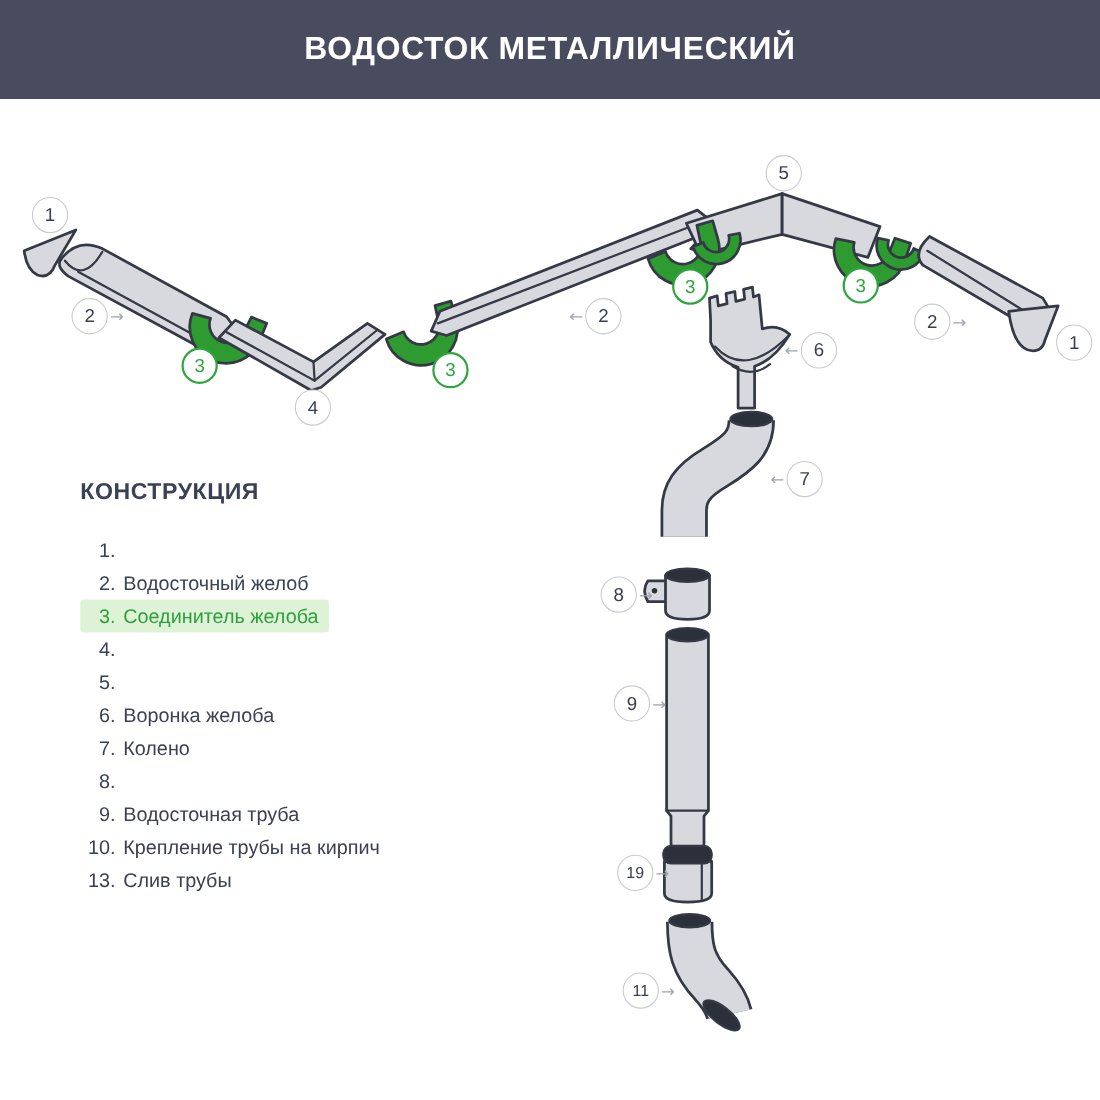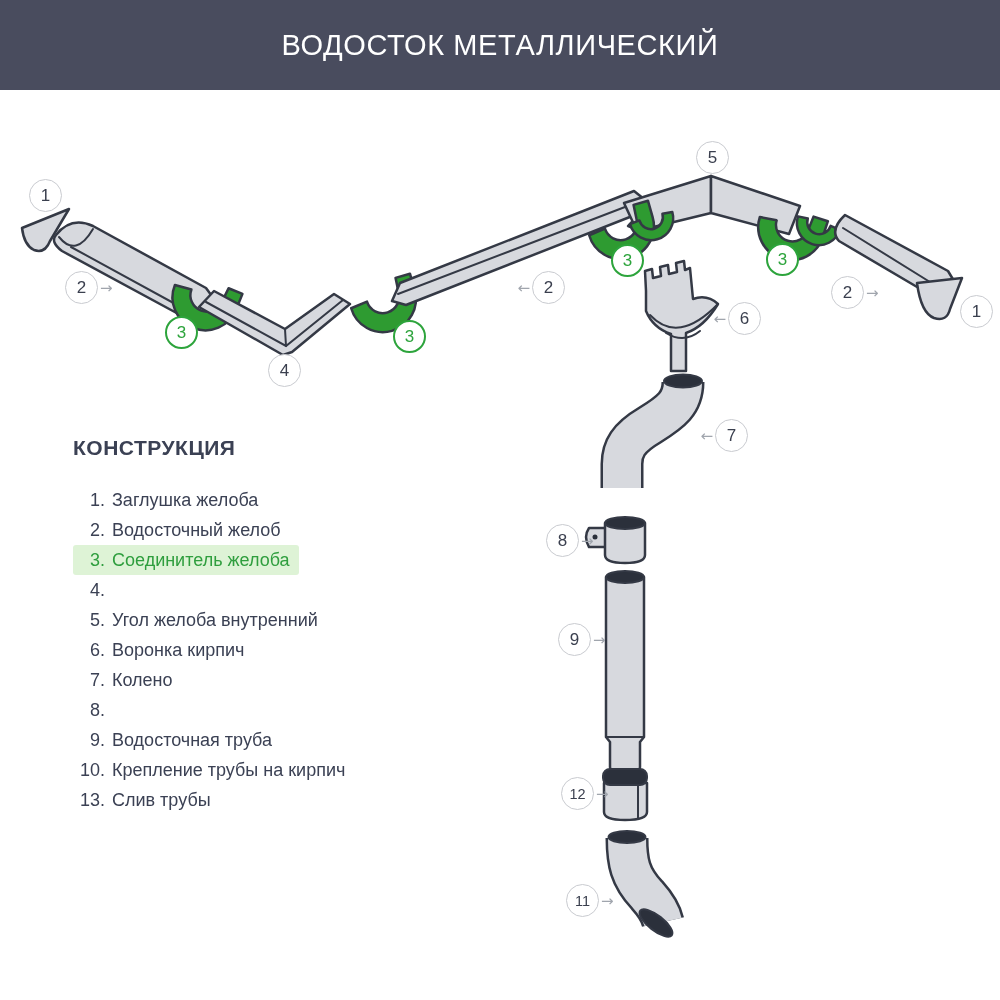--- a/index.html
+++ b/index.html
@@ -11,21 +11,21 @@
   html,body { margin:0; padding:0; }
   body {
     width:1000px; height:1000px; overflow:hidden; background:#ffffff;
     font-family:"Liberation Sans", sans-serif; position:relative;
   }
   .header {
     position:absolute; top:0; left:0; width:1000px; height:90px;
     background:var(--header-bg); display:flex; align-items:center; justify-content:center;
   }
   .header h1 {
-    margin:0; color:#ffffff; font-size:29px; font-weight:400; letter-spacing:0.6px;
+    margin:0; color:#ffffff; font-size:29px; font-weight:700; letter-spacing:0.6px;
   }
   .stage { position:absolute; top:90px; left:0; width:1000px; height:910px; background:#fff; }
   .stage svg { position:absolute; top:0; left:0; }
 
   .part  { fill:var(--part-fill); stroke:var(--outline); stroke-width:2.5; stroke-linejoin:round; stroke-linecap:round; }
   .line  { fill:none; stroke:var(--outline); stroke-width:2; stroke-linecap:round; }
   .clamp { fill:var(--green); stroke:var(--outline); stroke-width:2.5; stroke-linejoin:round; }
   .tube-outline { fill:none; stroke:var(--outline); stroke-width:43; }
   .tube-fill    { fill:none; stroke:var(--part-fill); stroke-width:38; }
   .opening { fill:var(--opening); stroke:var(--outline); stroke-width:2; }
@@ -201,55 +201,53 @@
       </div>
       <div class="callout" style="left: 546px; top: 434px;">
         <span>8</span>
         <span class="arrow arrow-right">→</span>
       </div>
       <div class="callout" style="left: 558px; top: 533px;">
         <span>9</span>
         <span class="arrow arrow-right">→</span>
       </div>
       <div class="callout wide" style="left: 561px; top: 687px;">
-        <span>12</span>
+        <span>19</span>
         <span class="arrow arrow-right">→</span>
       </div>
       <div class="callout wide" style="left: 566px; top: 794px;">
         <span>11</span>
         <span class="arrow arrow-right">→</span>
       </div>
     </div>
 </div>
 
 <div class="legend">
   <h2>КОНСТРУКЦИЯ</h2>
   <ol id="legend-list">
       <li>
         <span class="num">1.</span>
-        <span>Заглушка желоба</span>
       </li>
       <li>
         <span class="num">2.</span>
         <span>Водосточный желоб</span>
       </li>
       <li class="highlighted">
         <span class="num">3.</span>
         <span>Соединитель желоба</span>
       </li>
       <li>
         <span class="num">4.</span>
       </li>
       <li>
         <span class="num">5.</span>
-        <span>Угол желоба внутренний</span>
       </li>
       <li>
         <span class="num">6.</span>
-        <span>Воронка кирпич</span>
+        <span>Воронка желоба</span>
       </li>
       <li>
         <span class="num">7.</span>
         <span>Колено</span>
       </li>
       <li>
         <span class="num">8.</span>
       </li>
       <li>
         <span class="num">9.</span>

